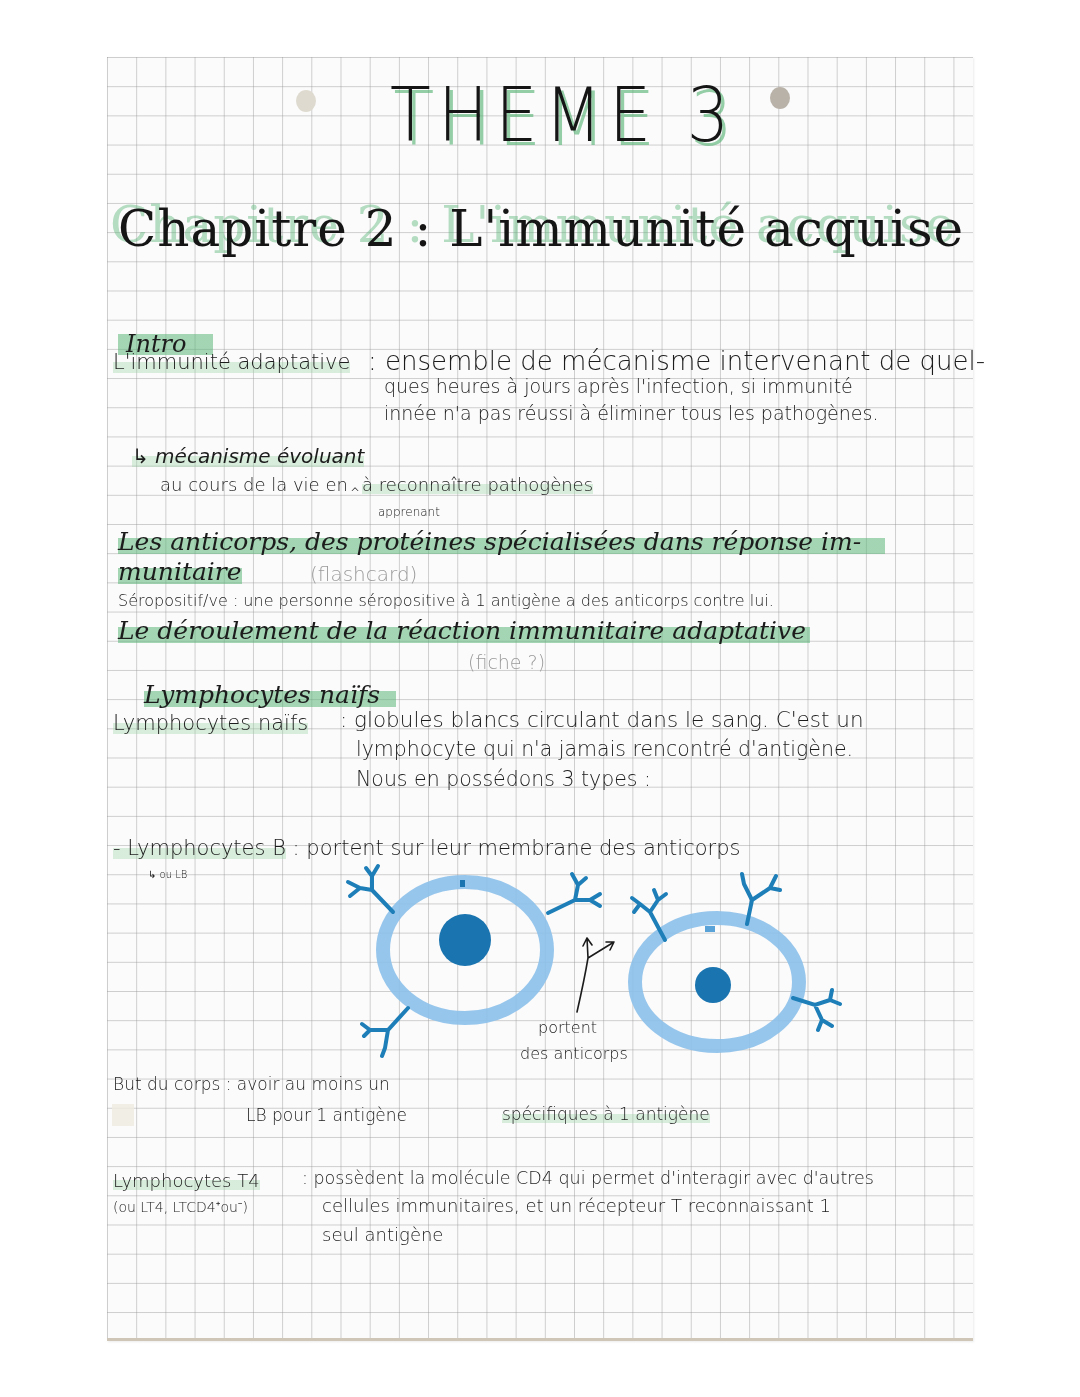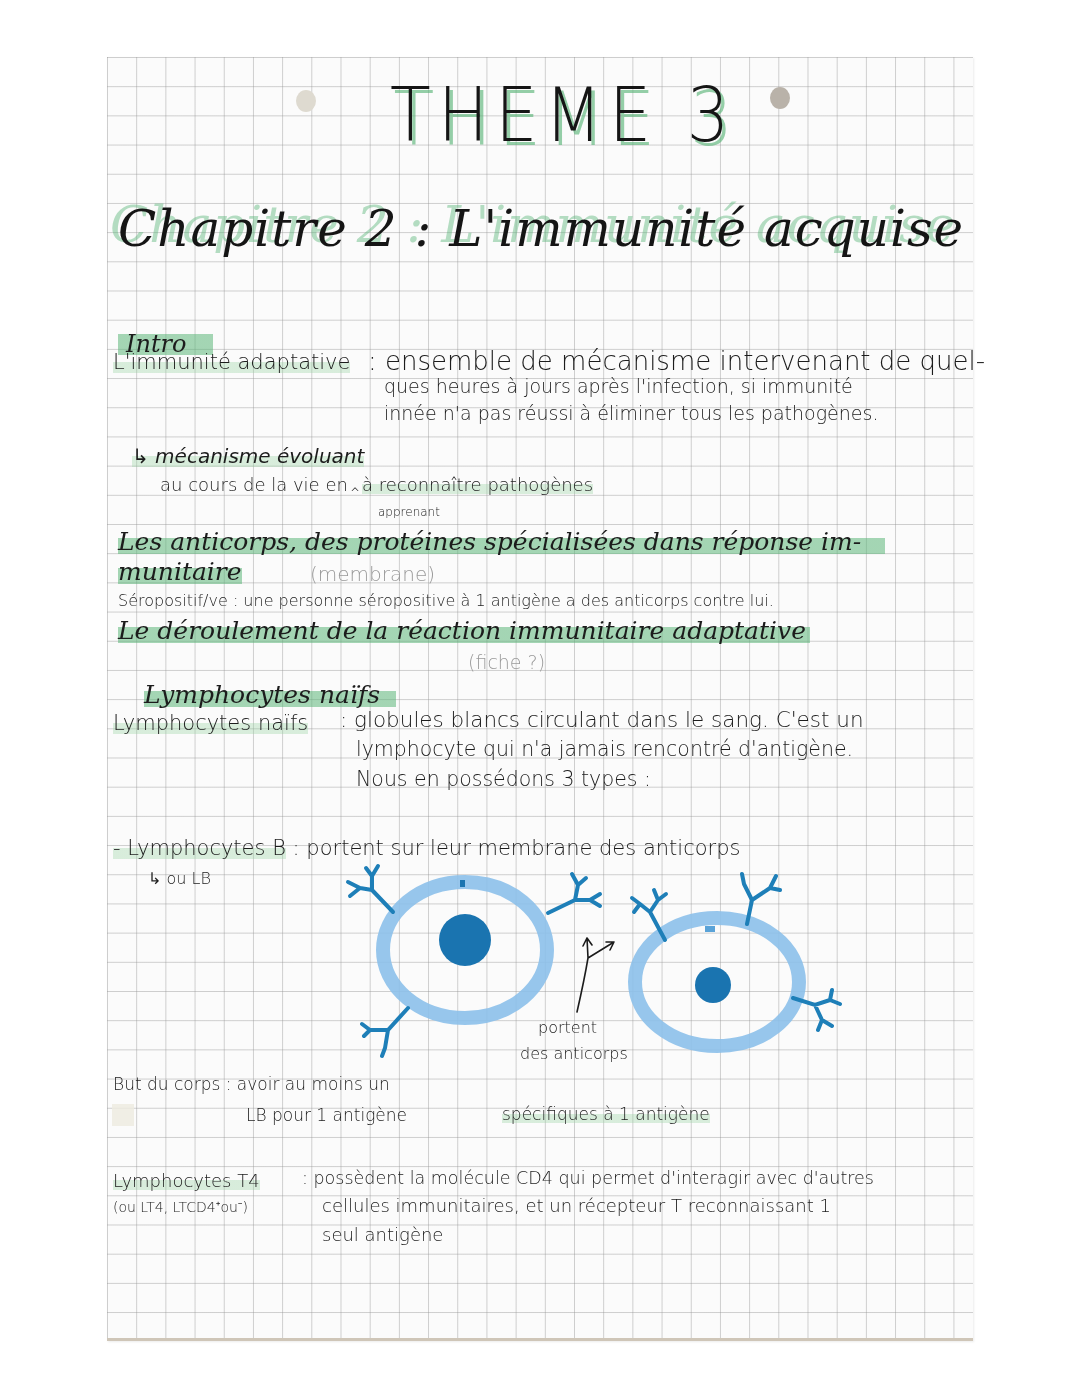--- a/index.html
+++ b/index.html
@@ -46,21 +46,20 @@
     font-size: 74px; font-weight: 200;
     letter-spacing: 8px;
     color: #151515;
     text-shadow: 4px 4px 0 rgba(92,182,121,0.65);
     transform: scaleX(0.9);
     transform-origin: left;
   }
   .chapter-title {
     left: 118px; top: 200px;
     font-family: "DejaVu Serif", serif;
-    font-style: italic;
     font-size: 50px;
     color: #151515;
     text-shadow: -8px -4px 0 rgba(92,182,121,0.45);
     letter-spacing: 1px;
   }
   .script {
     font-family: "DejaVu Serif", serif;
     font-style: italic;
   }
   .hand {
@@ -89,41 +88,41 @@
 <div class="ink hand" style="left:384px; top:402px; font-size:19px;">innée n'a pas réussi à éliminer tous les pathogènes.</div>
 
 <div class="ink hand hl-light" style="left:132px; top:444px; font-size:20px;font-style:italic;">↳ mécanisme évoluant</div>
 <div class="ink hand" style="left:160px; top:474px; font-size:18px;">
   <span>au cours de la vie en</span><span style="font-size:12px; vertical-align:-6px; margin:0 2px;">^</span><span class="hl-light">à reconnaître pathogènes</span>
 </div>
 <div class="ink hand" style="left:378px; top:505px; font-size:12px;">apprenant</div>
 
 <div class="ink script hl" style="left:118px; top:527px; font-size:25px; padding-right:24px;">Les anticorps, des protéines spécialisées dans réponse im-</div>
 <div class="ink script hl" style="left:118px; top:557px; font-size:25px; ">munitaire</div>
-<div class="ink hand pencil" style="left:310px; top:562px; font-size:20px;">(membrane)</div>
+<div class="ink hand pencil" style="left:310px; top:562px; font-size:20px;">(flashcard)</div>
 
 <div class="ink hand" style="left:118px; top:591px; font-size:16px;">
   <span>Séropositif/ve</span>
   <span>: une personne séropositive à 1 antigène a des anticorps contre lui.</span>
 </div>
 
 <div class="ink script hl" style="left:118px; top:616px; font-size:25px; padding-right:4px;">Le déroulement de la réaction immunitaire adaptative</div>
 <div class="ink hand pencil" style="left:468px; top:651px; font-size:19px;">(fiche ?)</div>
 
 <div class="ink script hl" style="left:144px; top:680px; font-size:25px; padding-right:16px;">Lymphocytes naïfs</div>
 <div class="ink hand hl-light" style="left:113px; top:711px; font-size:21px;">Lymphocytes naïfs</div>
 <div class="ink hand" style="left:340px; top:707px; font-size:21.5px;">: globules blancs circulant dans le sang. C'est un</div>
 <div class="ink hand" style="left:356px; top:737px; font-size:20.5px;">lymphocyte qui n'a jamais rencontré d'antigène.</div>
 <div class="ink hand" style="left:356px; top:767px; font-size:20.5px;">Nous en possédons 3 types :</div>
 
 <div class="ink hand" style="left:113px; top:836px; font-size:21px;">
   <span class="hl-light">- Lymphocytes B</span>
   <span>: portent sur leur membrane des anticorps</span>
 </div>
-<div class="ink hand" style="left:148px; top:869px; font-size:16px;">↳ ou LB</div>
+<div class="ink hand" style="left:148px; top:869px; font-size:10px;">↳ ou LB</div>
 
 <svg class="diagram" viewBox="0 0 1080 1397">
   <g>
     <ellipse cx="465" cy="950" rx="82" ry="68" fill="none" stroke="#8cc0ea" stroke-width="14" opacity="0.9"></ellipse>
     <circle cx="465" cy="940" r="26" fill="#1a74b0"></circle>
     <rect x="460" y="880" width="5" height="7" fill="#1a74b0"></rect>
 
     <g stroke="#1e7fb8" stroke-width="4" fill="none" stroke-linecap="round">
       <path d="M393 912 L372 890 M372 890 L360 888 M372 890 L372 876 M372 876 L366 868 M372 876 L378 866 M360 888 L348 882 M360 888 L350 896"></path>
     </g>

